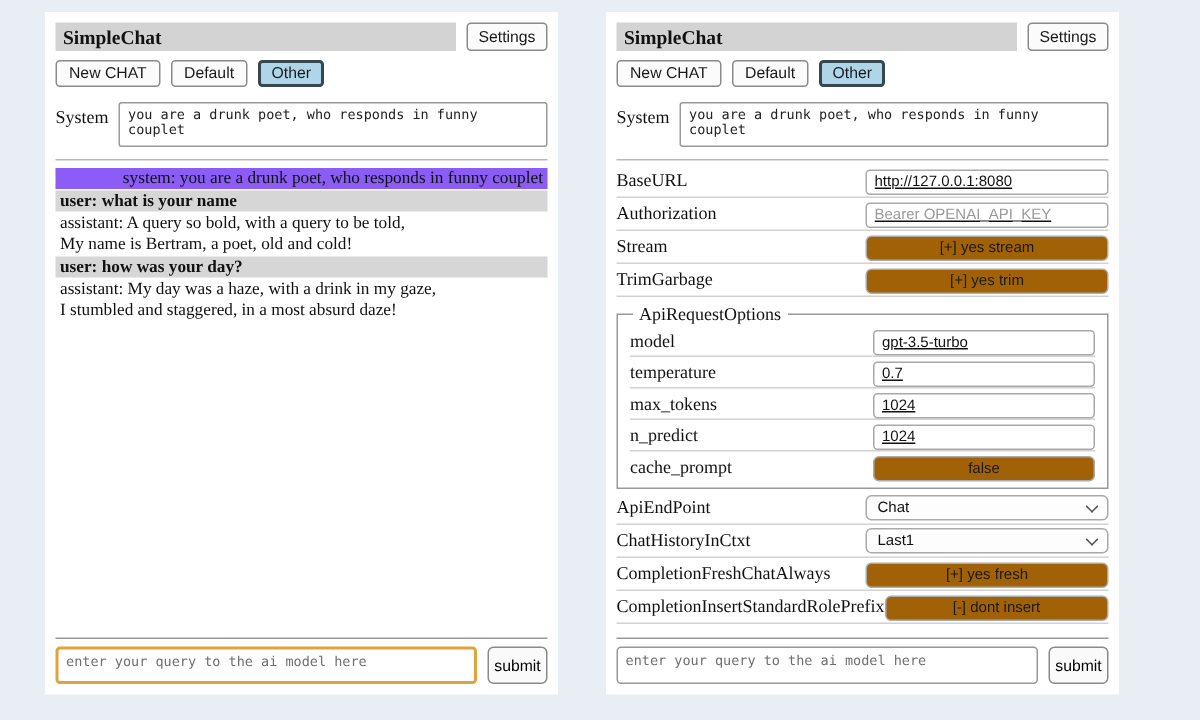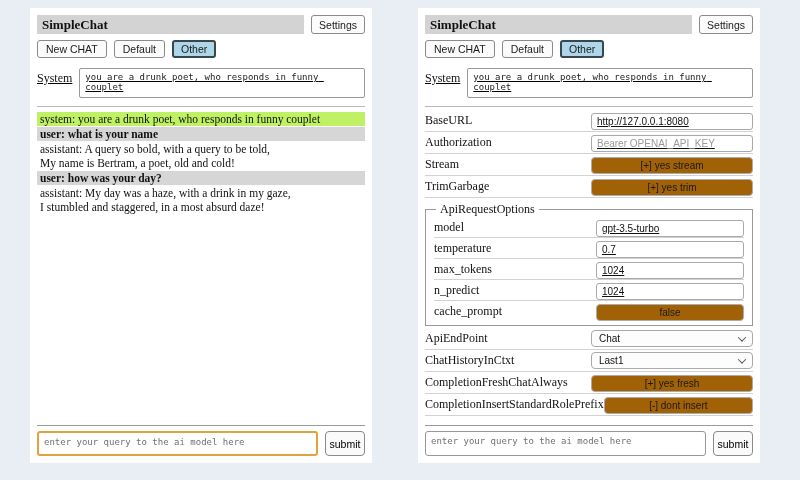--- a/index.html
+++ b/index.html
@@ -5,21 +5,21 @@
   * { box-sizing: border-box; margin: 0; padding: 0; }
   html, body { width: 800px; height: 480px; }
   body {
     background: #e9edf4;
     font-family: "Liberation Serif", serif;
     overflow: hidden;
   }
   .stage {
     display: flex;
     padding: 8px 30px 0 30px;
-    gap: 46px;
+    gap: 32px;
   }
   .panel {
     width: 342px;
     height: 455px;
     background: #ffffff;
     padding: 7px;
     display: flex;
     flex-direction: column;
   }
   
@@ -42,21 +42,21 @@
     cursor: pointer;
   }
   .session-row { display: flex; gap: 7px; margin-top: 6px; }
   .session-row .btn { padding: 2px 8px; }
   .btn.active-session {
     background: #aed6e8;
     border: 2px solid #37474f;
     padding: 1px 7px;
   }
   
-  .system-row { display: flex; gap: 7px; margin-top: 10px; text-decoration: underline; }
+  .system-row { display: flex; gap: 7px; margin-top: 10px; }
   .inline-label {
     font: 12px "Liberation Serif", serif;
     color: #111;
     padding-top: 3px;
     white-space: nowrap;
   }
   .system-input {
     flex: 1;
     height: 30px;
     border: 1px solid #999;
@@ -73,21 +73,21 @@
   hr.sep-bottom { border: none; border-top: 1px solid #9a9a9a; margin: 4px 0 5px 0; }
   
   .chat-list { display: flex; flex-direction: column; gap: 1px; margin-top: 2px; }
   .msg {
     font: 11.5px "Liberation Serif", serif;
     color: #111;
     line-height: 14px;
     padding: 0 3px;
     white-space: pre-line;
   }
-  .msg.role-system { background: #bef264; }
+  .msg.role-system { background: #8b5cf6; text-align: right; }
   .msg.role-user { background: #d6d6d6; font-weight: bold; }
   .msg.role-assistant { background: transparent; }
   .spacer { flex: 1; }
   
   .query-row { display: flex; gap: 7px; align-items: stretch; }
   .query-input {
     flex: 1;
     height: 25px;
     font: 9px "DejaVu Sans Mono", monospace;
     color: #222;

